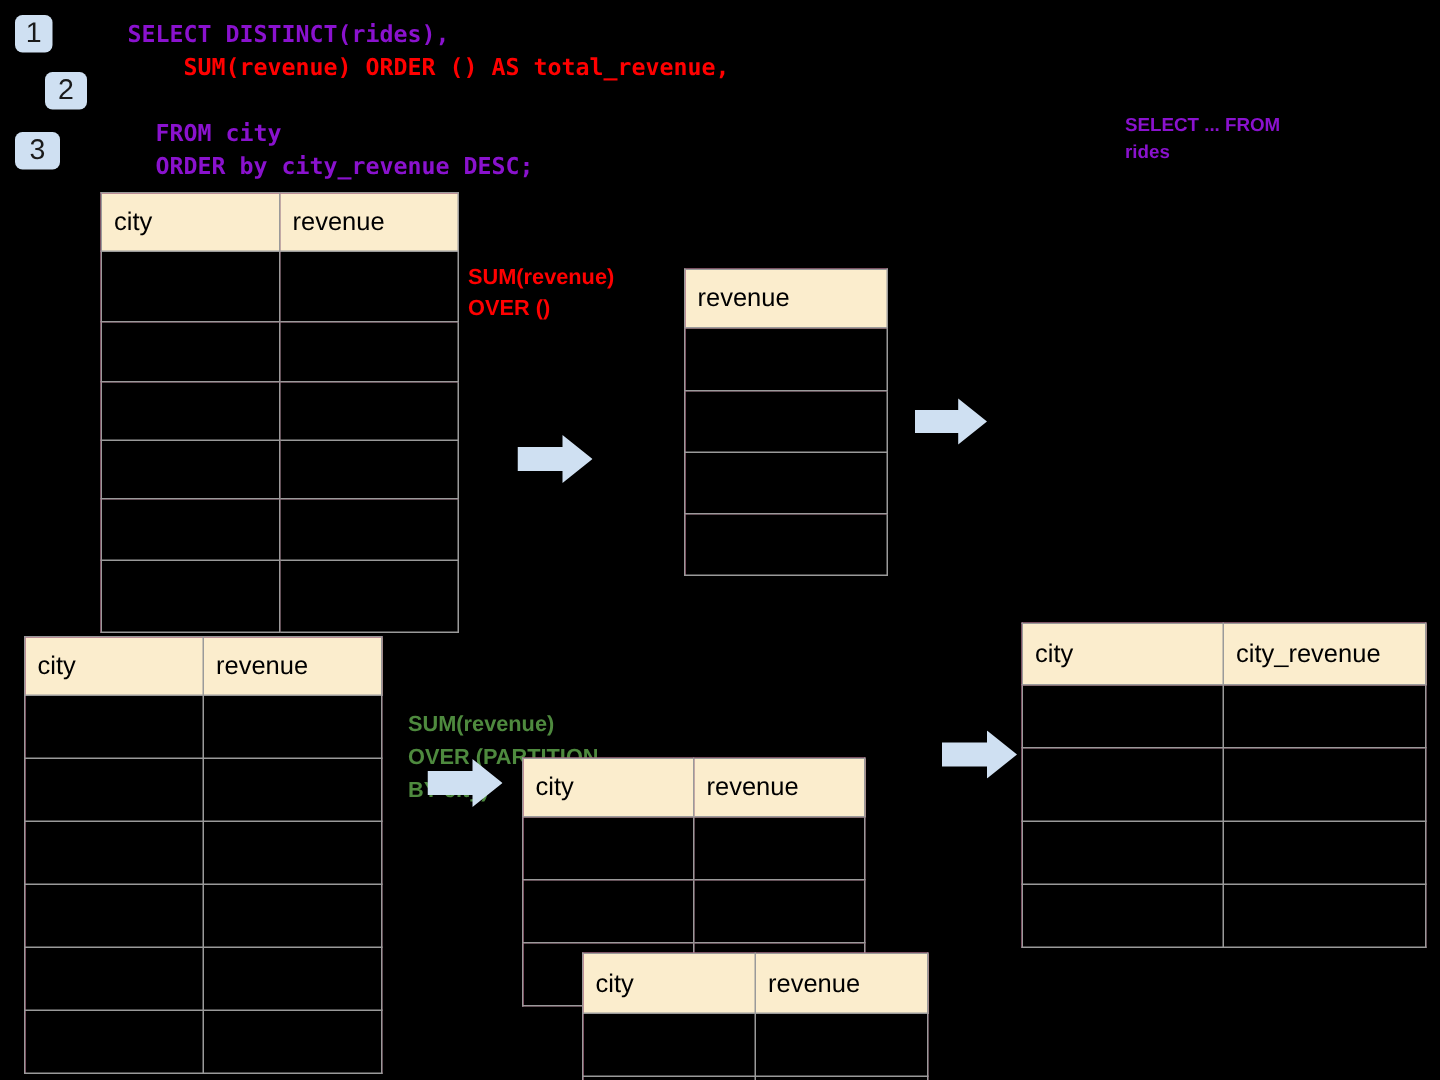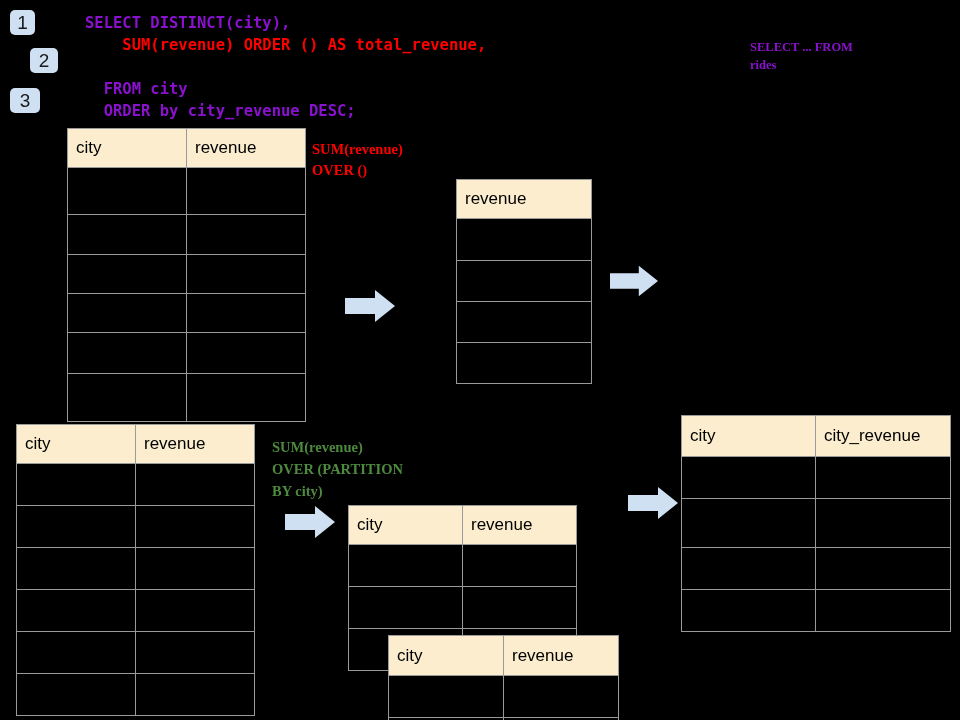--- a/index.html
+++ b/index.html
@@ -13,22 +13,22 @@
          font-size:19px;line-height:1;display:flex;align-items:center;
          justify-content:center;letter-spacing:0;}
 
   
   .code{position:absolute;font-family:"DejaVu Sans Mono",monospace;
         font-size:15.5px;line-height:22px;white-space:pre;font-weight:bold;}
   .c-purple{color:#8A12CE;}
   .c-red{color:#FF0000;}
   .c-green{color:#4E8A3E;}
 
-  .note{position:absolute;font-family:Liberation Serif, serif;
-        font-weight:bold;white-space:pre;line-height:19px;}
+  .note{position:absolute;font-family:Liberation Sans, sans-serif;
+        font-weight:bold;white-space:pre;line-height:19px;margin-top:36px;}
   .note-sm{font-size:12.5px;color:#8A12CE;line-height:18px;}
   .note-red{font-size:14.5px;color:#FF0000;line-height:21px;}
   .note-green{font-size:14.5px;color:#4E8A3E;line-height:22px;}
 
   
   .tbl{position:absolute;border-collapse:collapse;background:#be185d;
        table-layout:fixed;}
   .tbl th,.tbl td{border:1px solid #9a9a9a;padding:0;margin:0;}
   .tbl th{background:#FBEDCD;color:#000;font-weight:normal;
           font-family:"Liberation Sans",sans-serif;font-size:17px;
@@ -47,21 +47,21 @@
   <div class="badge" style="left:10px;top:10px;width:25px;height:25px;">
     <span>1</span>
   </div>
   <div class="badge" style="left:30px;top:48px;width:28px;height:25px;">
     <span>2</span>
   </div>
   <div class="badge" style="left:10px;top:88px;width:30px;height:25px;">
     <span>3</span>
   </div>
 
-  <div class="code c-purple" style="left:85px;top:12px;">SELECT DISTINCT(city),</div>
+  <div class="code c-purple" style="left:85px;top:12px;">SELECT DISTINCT(rides),</div>
   <div class="code c-red" style="left:85px;top:34px;">    SUM(revenue) ORDER () AS total_revenue,</div>
   <div class="code c-purple" style="left:85px;top:78px;">  FROM city</div>
   <div class="code c-purple" style="left:85px;top:100px;">  ORDER by city_revenue DESC;</div>
 
   <div class="note note-sm" style="left:750px;top:38px;">SELECT ... FROM
 rides</div>
 
   <div class="note note-red" style="left:312px;top:139px;">SUM(revenue)
 OVER ()</div>
 

